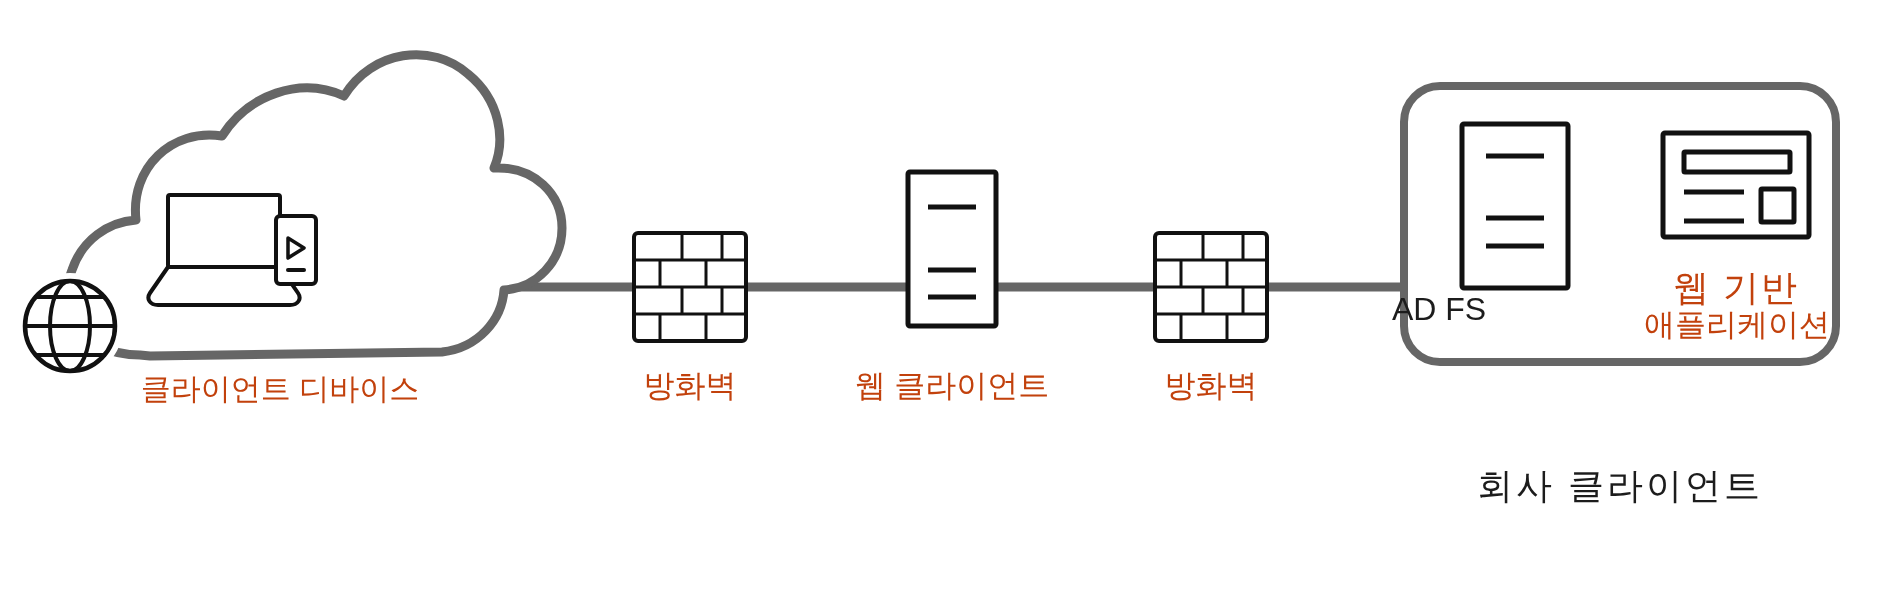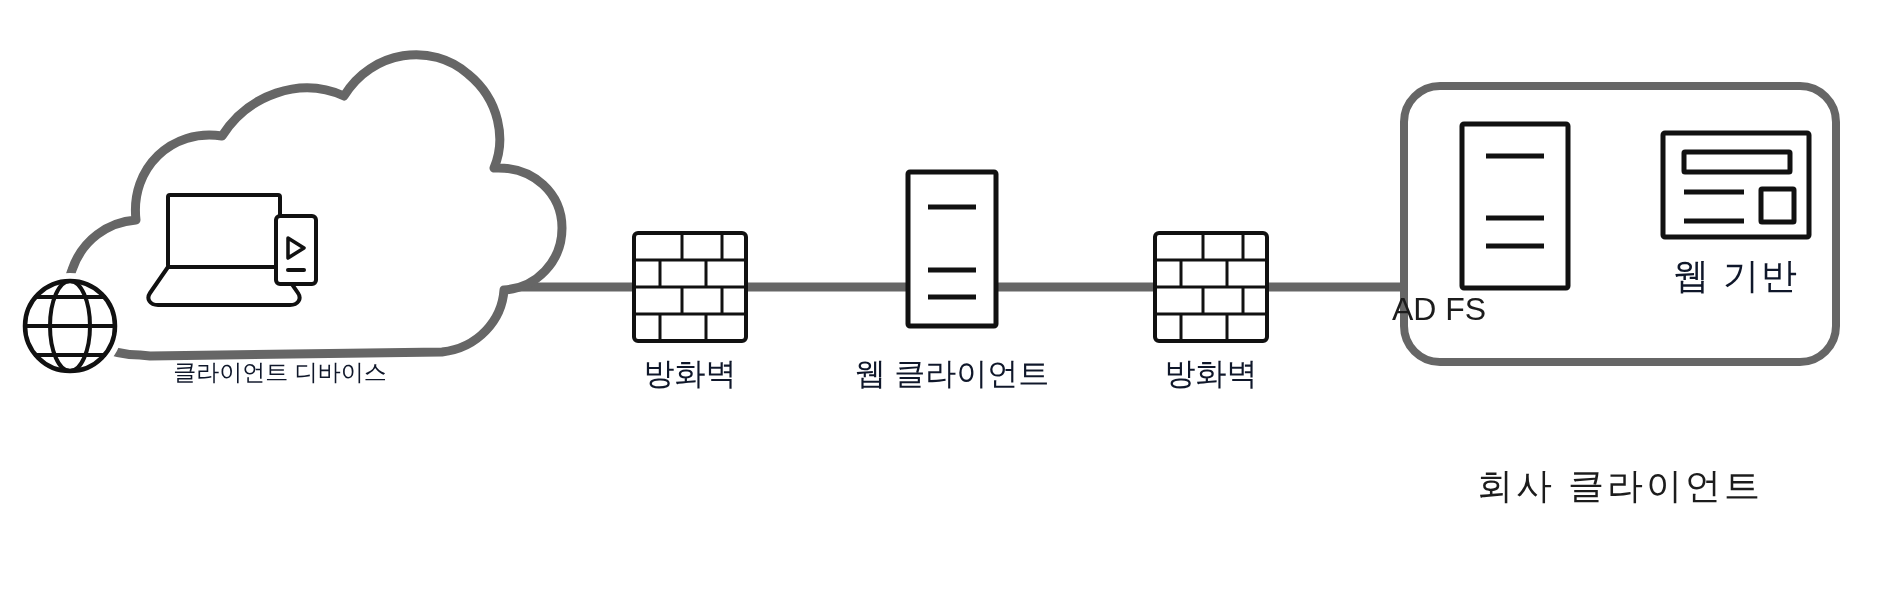--- a/index.html
+++ b/index.html
@@ -27,37 +27,38 @@
     height: 603px;
   }
   .lbl {
     position: absolute;
     text-align: center;
     white-space: pre;
     line-height: 1.12;
     pointer-events: none;
   }
   .lbl-gray {
-    color: #0f172a;
+    color: #c2410c;
+    margin-top: 12px;
   }
   .lbl-dark {
     color: #1c1c1c;
   }
   .lbl-node {
     font-size: 31px;
   }
   .lbl-zone {
     font-size: 36px;
     letter-spacing: 3px;
   }
   .lbl-adfs {
     font-size: 32px;
   }
   .lbl-client {
-    font-size: 23px;
+    font-size: 30px;
   }
 </style>
 </head>
 <body>
 
 <div id="diagram-root">
 
   <svg id="diagram-svg" viewBox="0 0 1879 603" xmlns="http://www.w3.org/2000/svg">
 
     <g>
@@ -164,16 +165,17 @@
 
   <div class="lbl lbl-gray lbl-node" style="left: 792px; top: 357px; width: 320px;">웹 클라이언트</div>
 
 
   <div class="lbl lbl-gray lbl-node" style="left: 1091px; top: 357px; width: 240px;">방화벽</div>
 
   <div class="lbl lbl-dark lbl-adfs" style="left: 1344px; top: 292px; width: 190px;">AD FS</div>
 
   <div class="lbl lbl-gray lbl-zone" style="left: 1626px; top: 256px; width: 220px; letter-spacing: 2px;">웹 기반</div>
 
+  <div class="lbl lbl-gray lbl-node" style="left: 1608px; top: 296px; width: 258px;">애플리케이션</div>
 
   <div class="lbl lbl-dark lbl-zone" style="left: 1404px; top: 466px; width: 432px;">회사 클라이언트</div>
 
 </div>
 
 </body></html>

